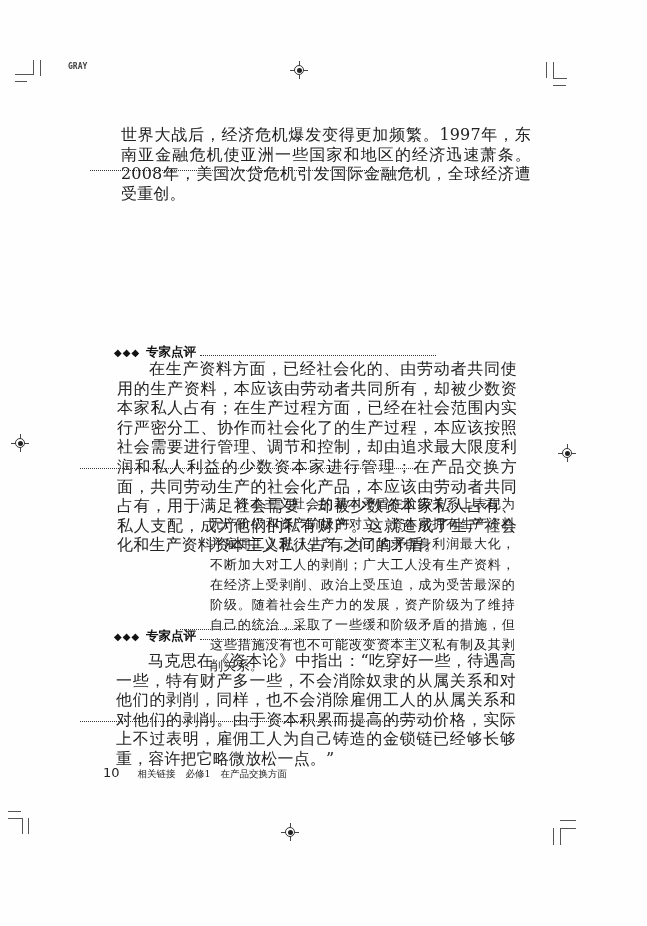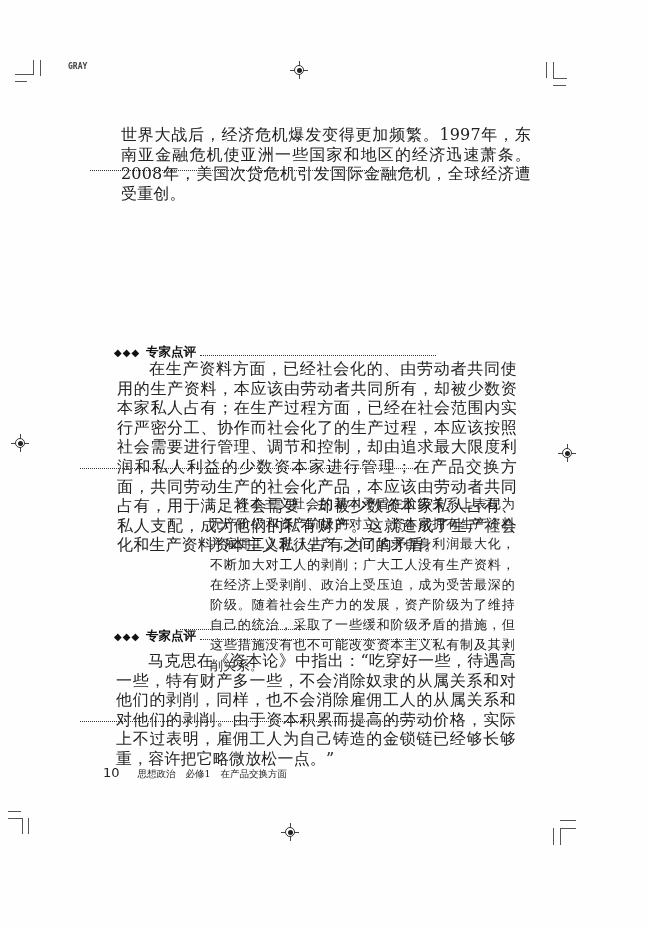--- a/index.html
+++ b/index.html
@@ -97,21 +97,21 @@
   <span class="sec-title">专家点评</span>
   <span class="sec-dots"></span>
 </div>
 <div class="abs" style="left:96px;top:643px;width:400px;margin-top:8px;">
   <p class="small-p indent">马克思在《资本论》中指出：“吃穿好一些，待遇高一些，特有财产多一些，不会消除奴隶的从属关系和对他们的剥削，同样，也不会消除雇佣工人的从属关系和对他们的剥削。由于资本积累而提高的劳动价格，实际上不过表明，雇佣工人为自己铸造的金锁链已经够长够重，容许把它略微放松一点。”</p>
 </div>
 <div class="dotted" style="left:80px;top:721px;width:335px;"></div>
 
 <div class="abs footer" style="left:83px;top:765px;">
   <span class="page-num">10</span>
-  <span class="part">思想政治</span>
+  <span class="part">相关链接</span>
   <span class="part">必修1</span>
   <span class="part">在产品交换方面</span>
 </div>
 
 <div class="crop" style="left:8px;top:811px;width:13px;height:1px;"></div>
 <div class="crop" style="left:8px;top:818px;width:14px;height:1px;"></div>
 <div class="crop" style="left:22px;top:818px;width:1px;height:16px;"></div>
 <div class="crop" style="left:28px;top:818px;width:1px;height:16px;"></div>
 
 <div class="reg" style="left:281px;top:823px;">

